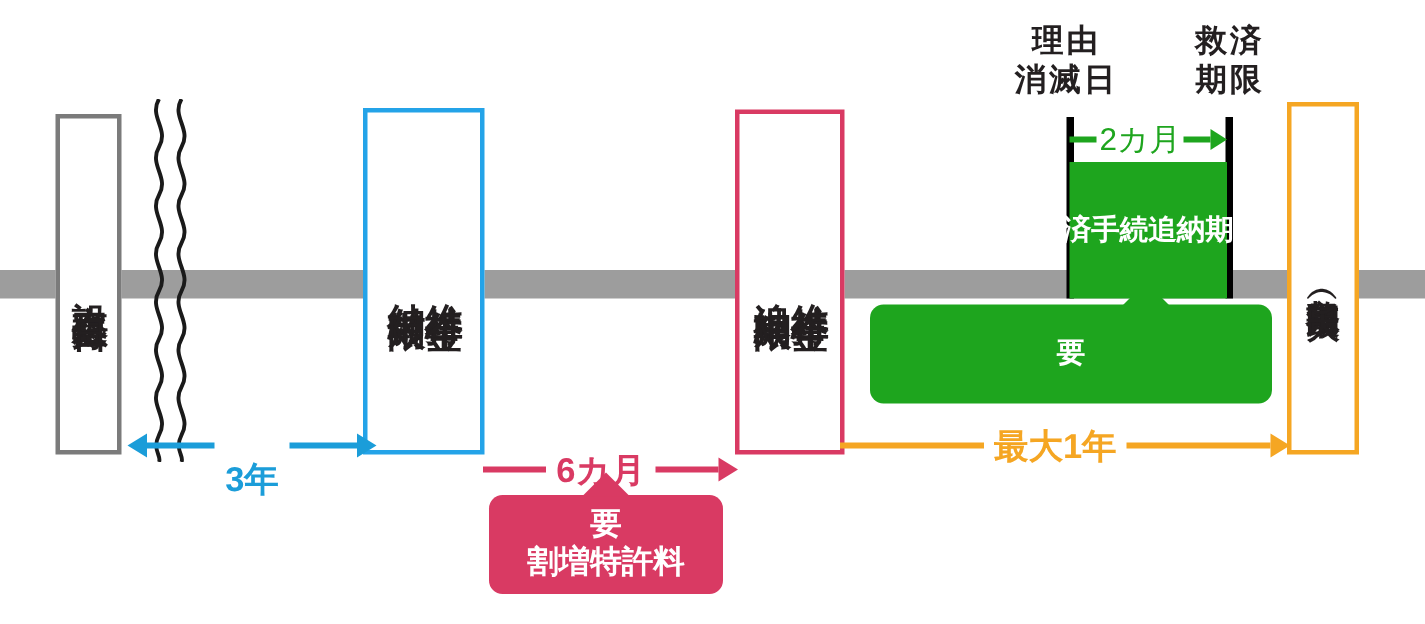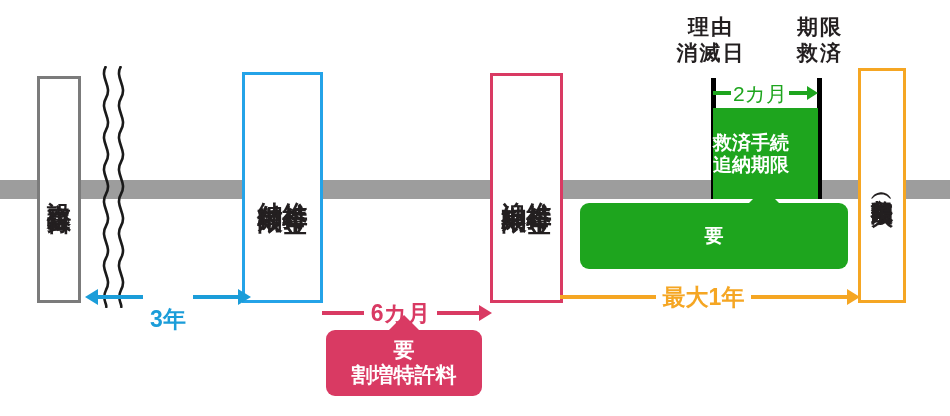--- a/index.html
+++ b/index.html
@@ -127,22 +127,21 @@
   .tick-right { left: 817px; }
 
   .relief-window {
     position: absolute;
     left: 713px;
     top: 108px;
     width: 105px;
     height: 91px;
     background: #1ea51e;
     display: flex;
-    flex-direction: column;
-    align-items: flex-start;
+    align-items: center;
     justify-content: center;
   }
   .relief-window span {
     color: #ffffff;
     font-weight: bold;
     font-size: 19px;
     line-height: 1.15;
     letter-spacing: 0px;
     white-space: nowrap;
   }
@@ -278,22 +277,22 @@
     <div class="label">最大1年</div>
     <div class="line"></div>
     <div class="head head-r"></div>
   </div>
 
   <div class="point-label pl-reason">
     <div>理由</div>
     <div>消滅日</div>
   </div>
   <div class="point-label pl-relief">
+    <div>救済</div>
     <div>期限</div>
-    <div>救済</div>
   </div>
 
   <div class="tick tick-left"></div>
   <div class="tick tick-right"></div>
 
   <div class="dur-2m">
     <div class="line"></div>
     <div class="label">2カ月</div>
     <div class="line"></div>
     <div class="head head-r"></div>

